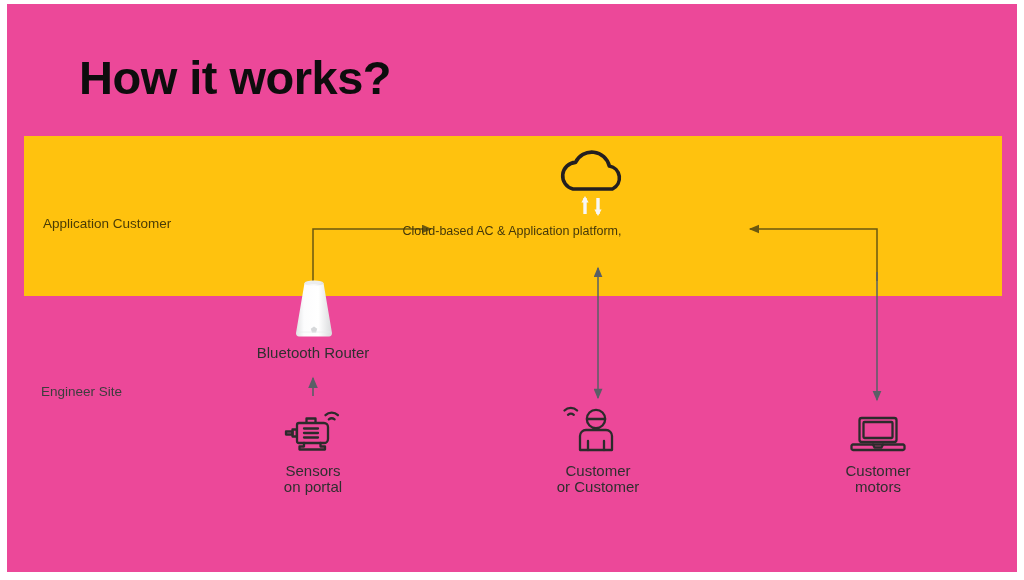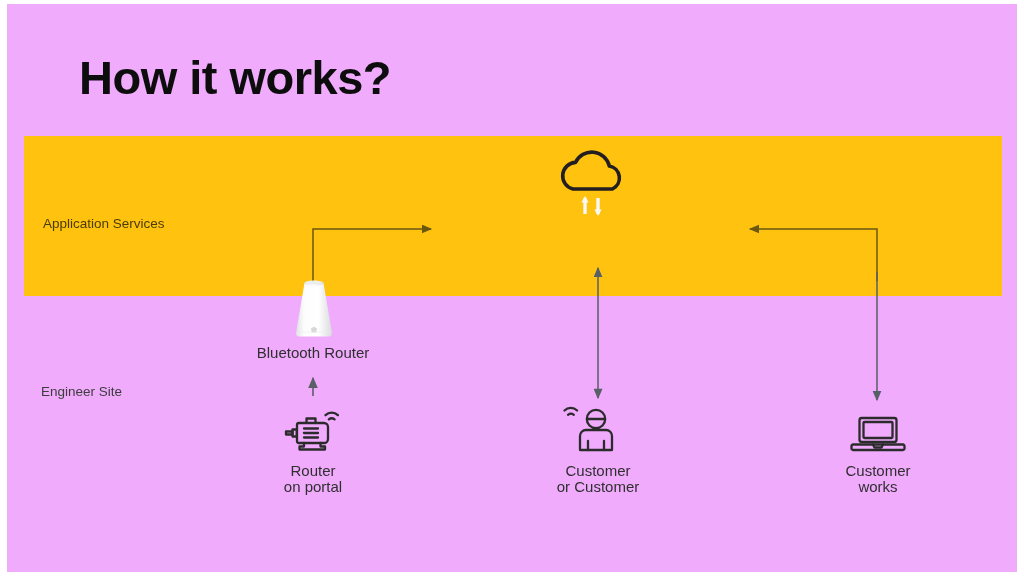--- a/index.html
+++ b/index.html
@@ -7,21 +7,21 @@
     padding: 0;
     background: #ffffff;
   }
   body {
     font-family: "Liberation Sans", sans-serif;
   }
   .slide {
     position: relative;
     width: 1024px;
     height: 580px;
-    background: #f0abfc;
+    background: #ec4899;
     overflow: hidden;
   }
   
   .edge {
     position: absolute;
     background: #ffffff;
   }
   .edge-left   { left: 0;  top: 0; width: 7px;  height: 580px; }
   .edge-right  { right: 0; top: 0; width: 7px;  height: 580px; }
   .edge-top    { left: 0;  top: 0; width: 1024px; height: 4px; }
@@ -93,21 +93,21 @@
 </style>
 </head>
 <body>
 
 <div class="slide">
 
   <div class="band"></div>
 
   <div class="title">How it works?</div>
 
-  <div class="zone-label zone-app">Application Services</div>
+  <div class="zone-label zone-app">Application Customer</div>
   <div class="zone-label zone-site">Engineer Site</div>
 
   <svg class="connectors" width="1024" height="580" viewBox="0 0 1024 580">
     <defs>
       <marker id="ah-dark" markerWidth="8" markerHeight="8" refX="6.2" refY="3" orient="auto">
         <path d="M0,0 L7,3 L0,6 z" fill="#595f66"></path>
       </marker>
       <marker id="ah-dark-start" markerWidth="8" markerHeight="8" refX="0.8" refY="3" orient="auto">
         <path d="M7,0 L0,3 L7,6 z" fill="#595f66"></path>
       </marker>
@@ -142,20 +142,21 @@
 
   <div class="icon" style="left:560px; top:146px;">
     <svg width="66" height="72" viewBox="0 0 66 72">
       <path d="M13,43 a13.5,13.5 0 0 1 2.5,-26.6 a18,18 0 0 1 33.8,3.6 a12.2,12.2 0 0 1 3.2,23 z" fill="none" stroke="#231f20" stroke-width="3.6" stroke-linejoin="round" stroke-linecap="round"></path>
       <path d="M25,68 L25,52" stroke="#f7f7f7" stroke-width="3.4" stroke-linecap="butt"></path>
       <path d="M25,50 L21.4,56.5 L28.6,56.5 z" fill="#f7f7f7"></path>
       <path d="M38,52 L38,68" stroke="#f7f7f7" stroke-width="3.4" stroke-linecap="butt"></path>
       <path d="M38,70 L34.4,63.5 L41.6,63.5 z" fill="#f7f7f7"></path>
     </svg>
   </div>
+  <div class="cloud-label">Cloud-based AC &amp; Application platform,</div>
 
   <div class="icon" style="left:288px; top:277px;">
     <svg width="52" height="64" viewBox="0 0 52 64">
       <defs>
         <linearGradient id="routerGrad" x1="0" y1="0" x2="1" y2="0">
           <stop offset="0%" stop-color="#e0e1e3"></stop>
           <stop offset="22%" stop-color="#fcfcfd"></stop>
           <stop offset="62%" stop-color="#ffffff"></stop>
           <stop offset="100%" stop-color="#d9dadc"></stop>
         </linearGradient>
@@ -190,21 +191,21 @@
         <path d="M20,36.5 L34,36.5"></path>
 
         <path d="M8.5,28.5 L12.8,28.5 L12.8,35.5 L8.5,35.5 z"></path>
         <path d="M2,30.5 L8.5,30.5 L8.5,33.5 L2,33.5 z"></path>
 
         <path d="M20,42 L20,45.5 L15.5,45.5 L15.5,48.5 L41,48.5 L41,45.5 L36.5,45.5 L36.5,42"></path>
       </g>
     </svg>
   </div>
   <div class="node-label" style="left:253px; top:463px; width:120px;">
-    <span>Router</span><br>
+    <span>Sensors</span><br>
     <span>on portal</span>
   </div>
 
   <div class="icon" style="left:562px; top:400px;">
     <svg width="62" height="54" viewBox="0 0 62 54">
       <g fill="none" stroke="#2b2b2b" stroke-width="2.3" stroke-linejoin="round" stroke-linecap="round">
 
         <path d="M2.5,10.5 a9,9 0 0 1 12.6,0"></path>
         <path d="M6,14.8 a4.6,4.6 0 0 1 5.8,0"></path>
 
@@ -228,21 +229,21 @@
       <g fill="none" stroke="#2b2b2b" stroke-width="2.3" stroke-linejoin="round" stroke-linecap="round">
         <rect x="9.5" y="4" width="37" height="24" rx="2.2"></rect>
         <rect x="13.5" y="8" width="29" height="16" rx="1"></rect>
         <path d="M3,30.5 L53,30.5 a1.5,1.5 0 0 1 1.5,1.5 L54.5,34.5 a1.5,1.5 0 0 1 -1.5,1.5 L3,36 a1.5,1.5 0 0 1 -1.5,-1.5 L1.5,32 a1.5,1.5 0 0 1 1.5,-1.5 z"></path>
         <path d="M23,30.5 L24.5,33.5 L31.5,33.5 L33,30.5"></path>
       </g>
     </svg>
   </div>
   <div class="node-label" style="left:818px; top:463px; width:120px;">
     <span>Customer</span><br>
-    <span>works</span>
+    <span>motors</span>
   </div>
 
   <div class="edge edge-top"></div>
   <div class="edge edge-bottom"></div>
   <div class="edge edge-left"></div>
   <div class="edge edge-right"></div>
 
 </div>
 
 </body></html>

